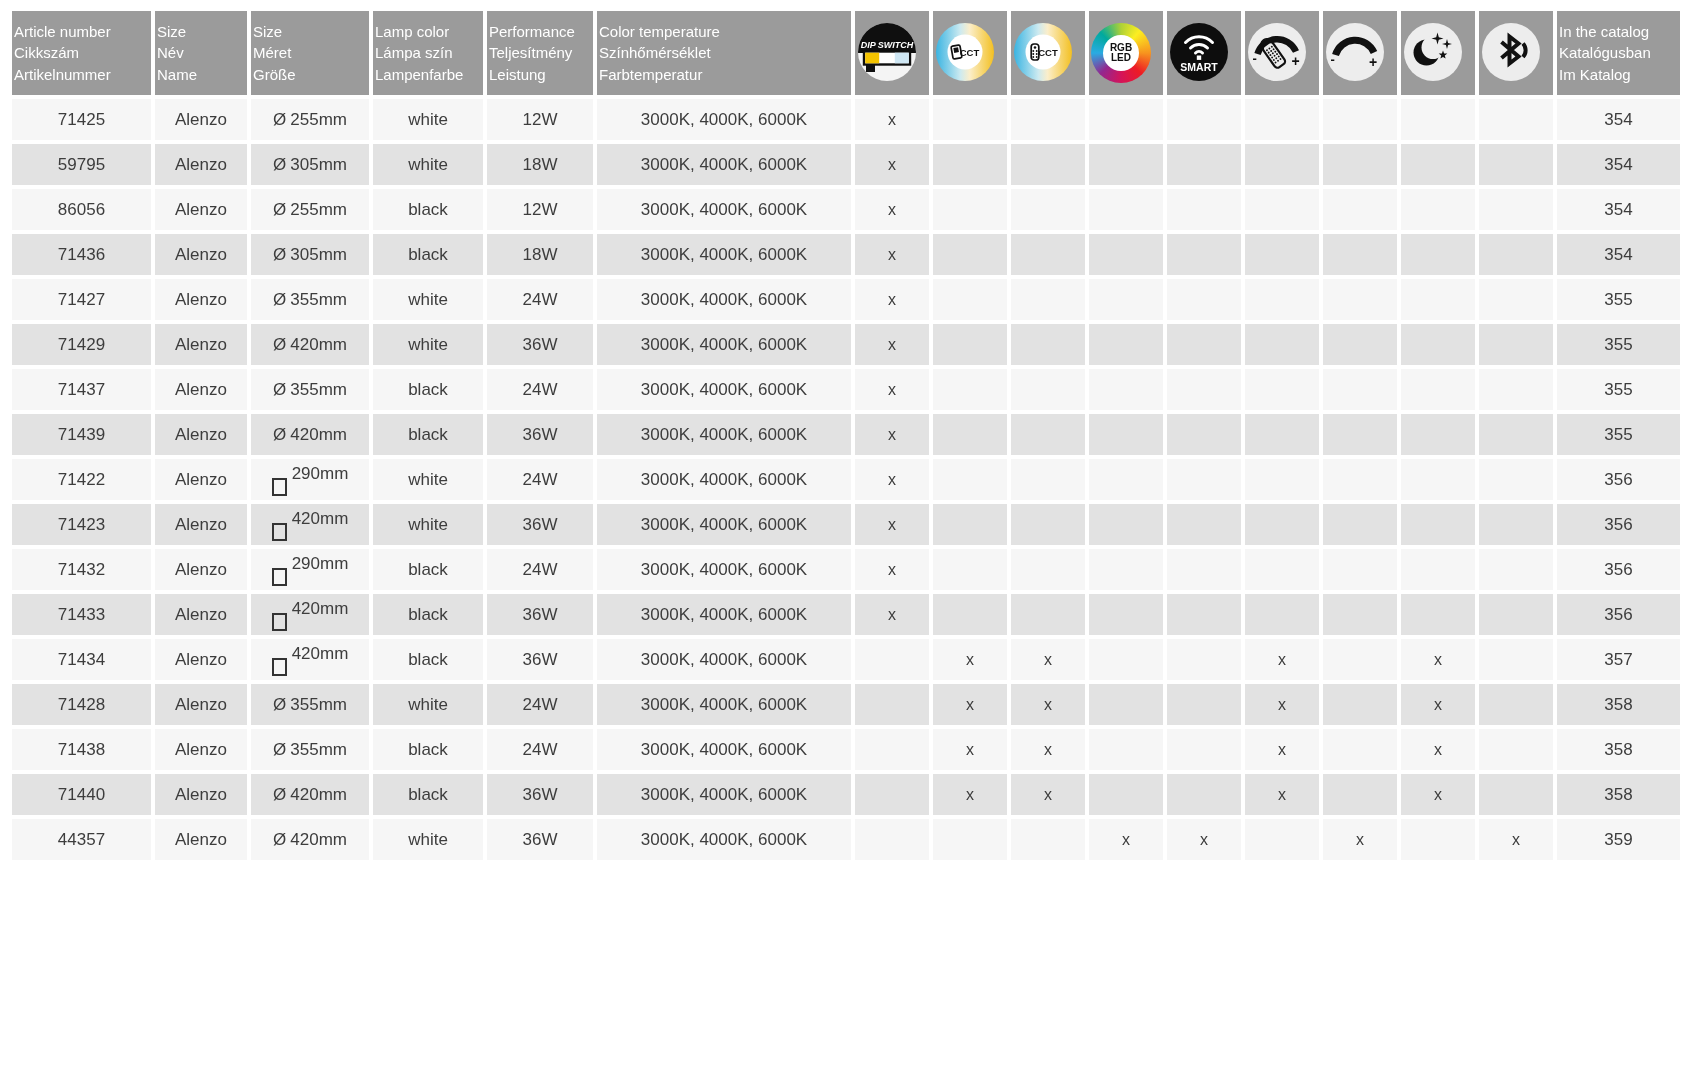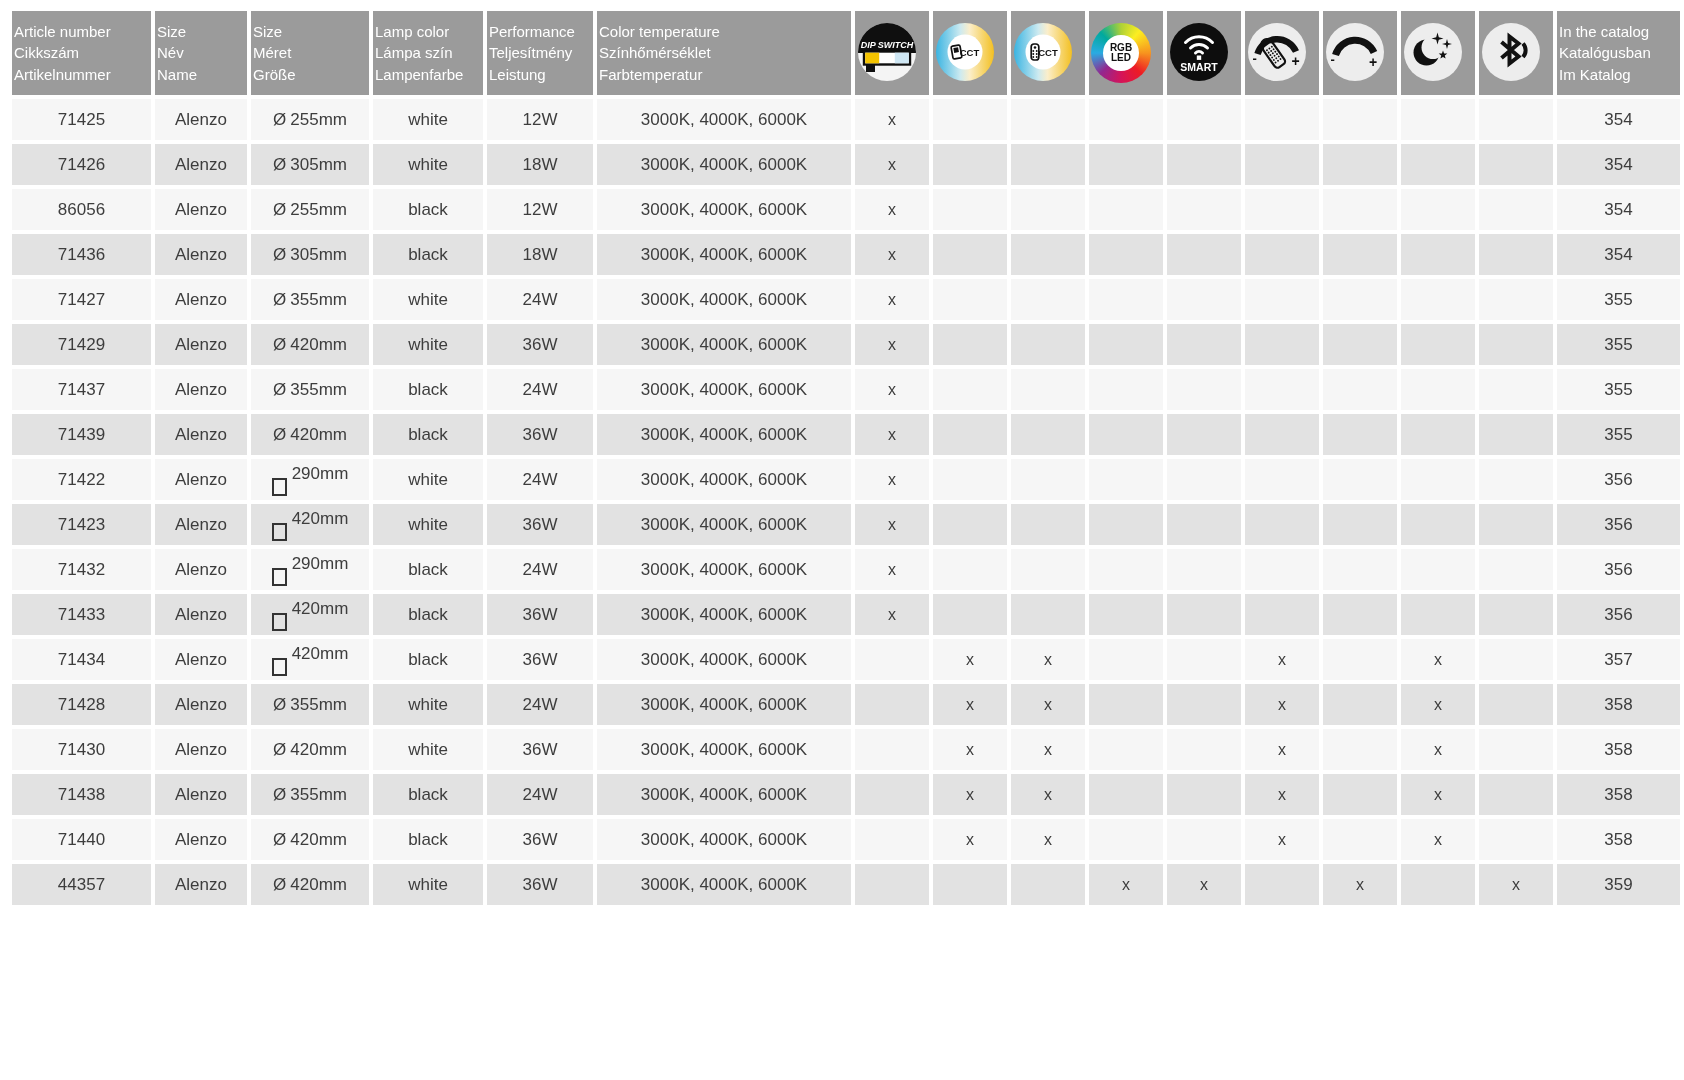--- a/index.html
+++ b/index.html
@@ -242,21 +242,21 @@
     <td class="feat"></td>
     <td class="feat"></td>
     <td class="feat"></td>
     <td class="feat"></td>
     <td class="feat"></td>
     <td class="feat"></td>
     <td class="feat"></td>
     <td>354</td>
   </tr>
         <tr>
-    <td>71426</td>
+    <td>59795</td>
     <td>Alenzo</td>
     <td><span class="size-sym">Ø</span><span>305mm</span></td>
     <td>white</td>
     <td>18W</td>
     <td>3000K, 4000K, 6000K</td>
     <td class="feat">x</td>
     <td class="feat"></td>
     <td class="feat"></td>
     <td class="feat"></td>
     <td class="feat"></td>
@@ -463,38 +463,20 @@
     <td class="feat">x</td>
     <td class="feat"></td>
     <td>357</td>
   </tr>
         <tr>
     <td>71428</td>
     <td>Alenzo</td>
     <td><span class="size-sym">Ø</span><span>355mm</span></td>
     <td>white</td>
     <td>24W</td>
-    <td>3000K, 4000K, 6000K</td>
-    <td class="feat"></td>
-    <td class="feat">x</td>
-    <td class="feat">x</td>
-    <td class="feat"></td>
-    <td class="feat"></td>
-    <td class="feat">x</td>
-    <td class="feat"></td>
-    <td class="feat">x</td>
-    <td class="feat"></td>
-    <td>358</td>
-  </tr>
-        <tr>
-    <td>71430</td>
-    <td>Alenzo</td>
-    <td><span class="size-sym">Ø</span><span>420mm</span></td>
-    <td>white</td>
-    <td>36W</td>
     <td>3000K, 4000K, 6000K</td>
     <td class="feat"></td>
     <td class="feat">x</td>
     <td class="feat">x</td>
     <td class="feat"></td>
     <td class="feat"></td>
     <td class="feat">x</td>
     <td class="feat"></td>
     <td class="feat">x</td>
     <td class="feat"></td>

